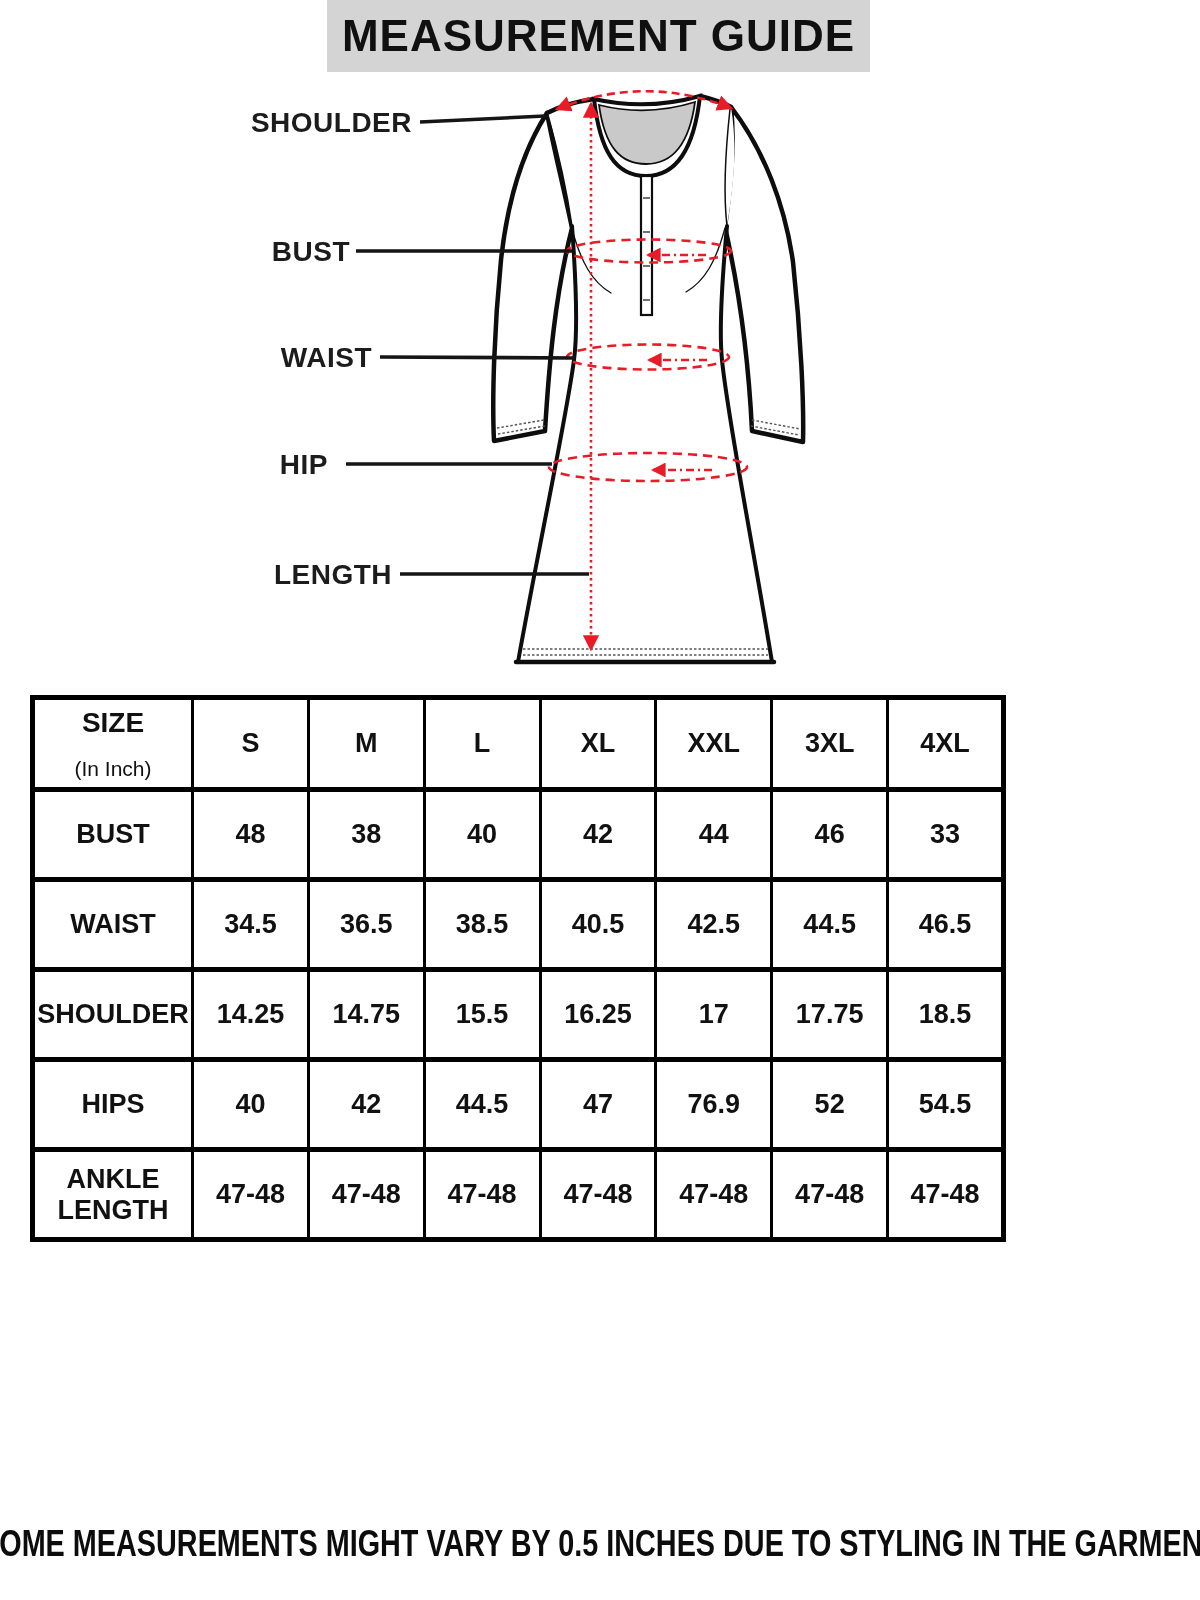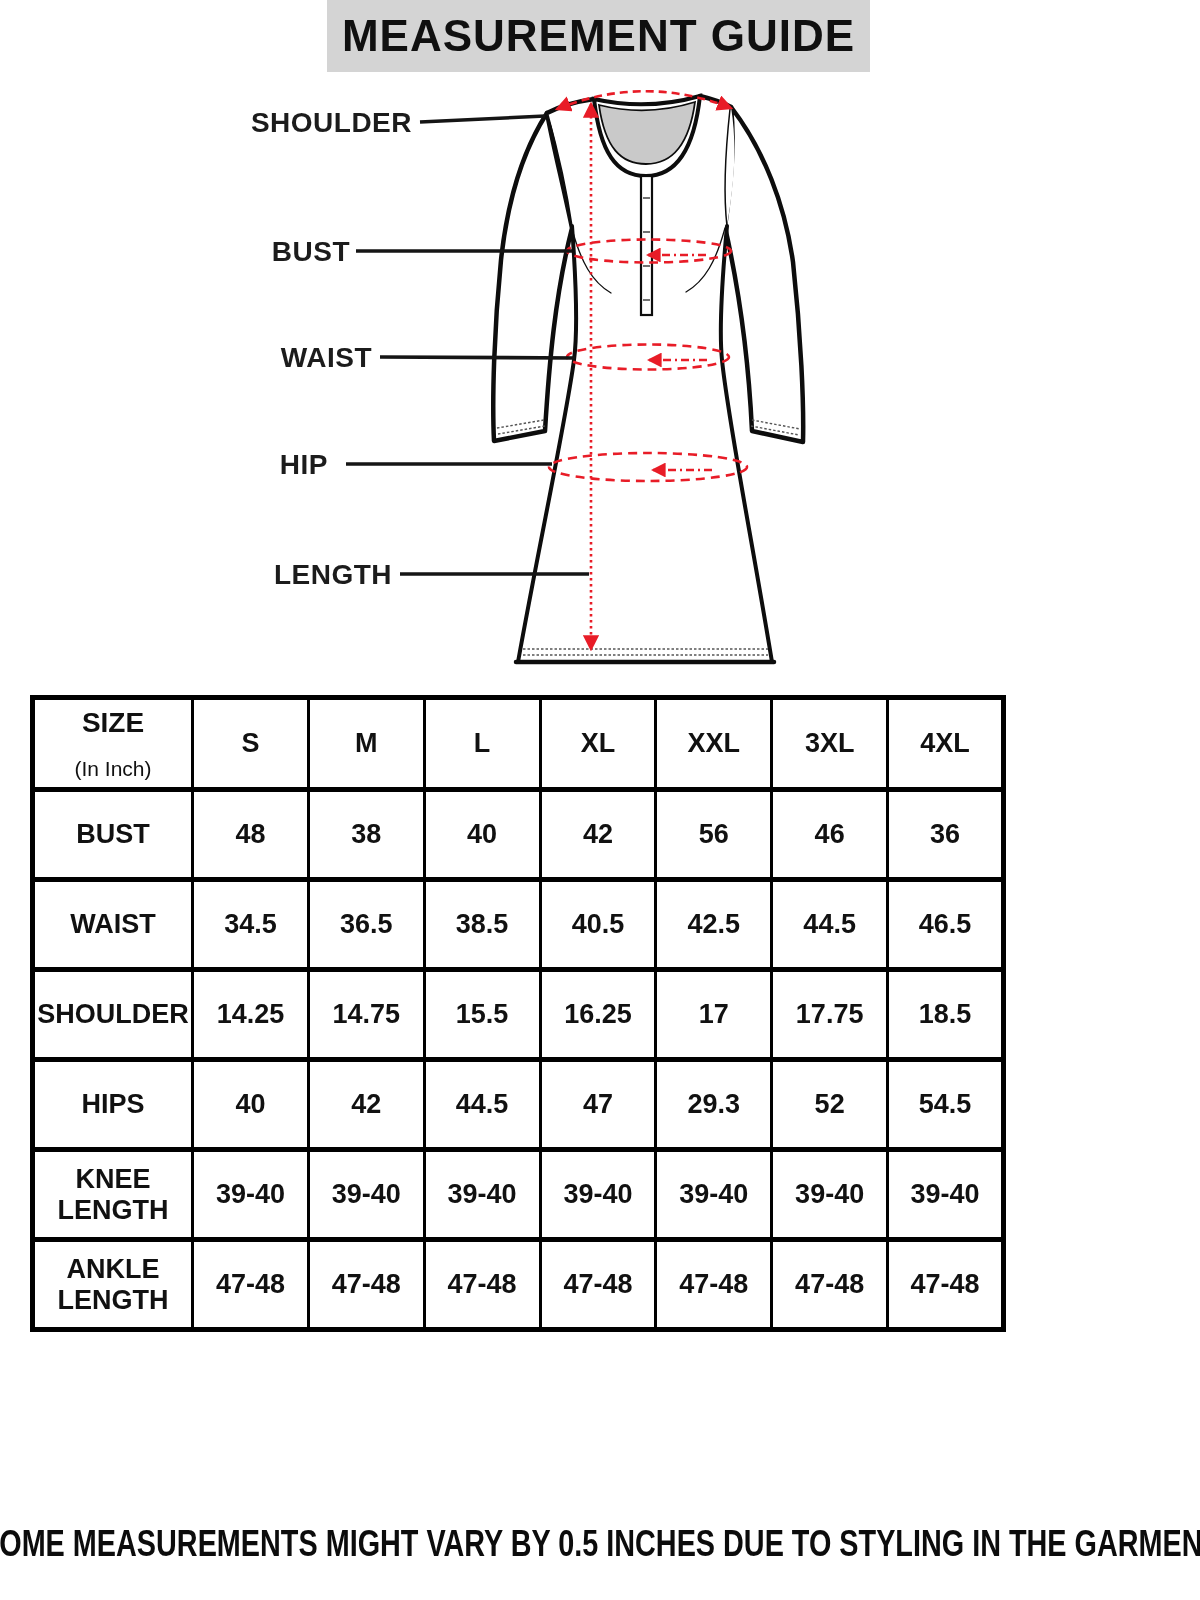--- a/index.html
+++ b/index.html
@@ -145,23 +145,23 @@
       <th>4XL</th>
     </tr>
   </thead>
   <tbody>
       <tr>
         <td>BUST</td>
         <td>48</td>
         <td>38</td>
         <td>40</td>
         <td>42</td>
-        <td>56</td>
+        <td>44</td>
         <td>46</td>
-        <td>36</td>
+        <td>33</td>
       </tr>
       <tr>
         <td>WAIST</td>
         <td>34.5</td>
         <td>36.5</td>
         <td>38.5</td>
         <td>40.5</td>
         <td>42.5</td>
         <td>44.5</td>
         <td>46.5</td>
@@ -175,33 +175,23 @@
         <td>17</td>
         <td>17.75</td>
         <td>18.5</td>
       </tr>
       <tr>
         <td>HIPS</td>
         <td>40</td>
         <td>42</td>
         <td>44.5</td>
         <td>47</td>
-        <td>29.3</td>
+        <td>76.9</td>
         <td>52</td>
         <td>54.5</td>
-      </tr>
-      <tr>
-        <td>KNEE LENGTH</td>
-        <td>39-40</td>
-        <td>39-40</td>
-        <td>39-40</td>
-        <td>39-40</td>
-        <td>39-40</td>
-        <td>39-40</td>
-        <td>39-40</td>
       </tr>
       <tr>
         <td>ANKLE LENGTH</td>
         <td>47-48</td>
         <td>47-48</td>
         <td>47-48</td>
         <td>47-48</td>
         <td>47-48</td>
         <td>47-48</td>
         <td>47-48</td>

